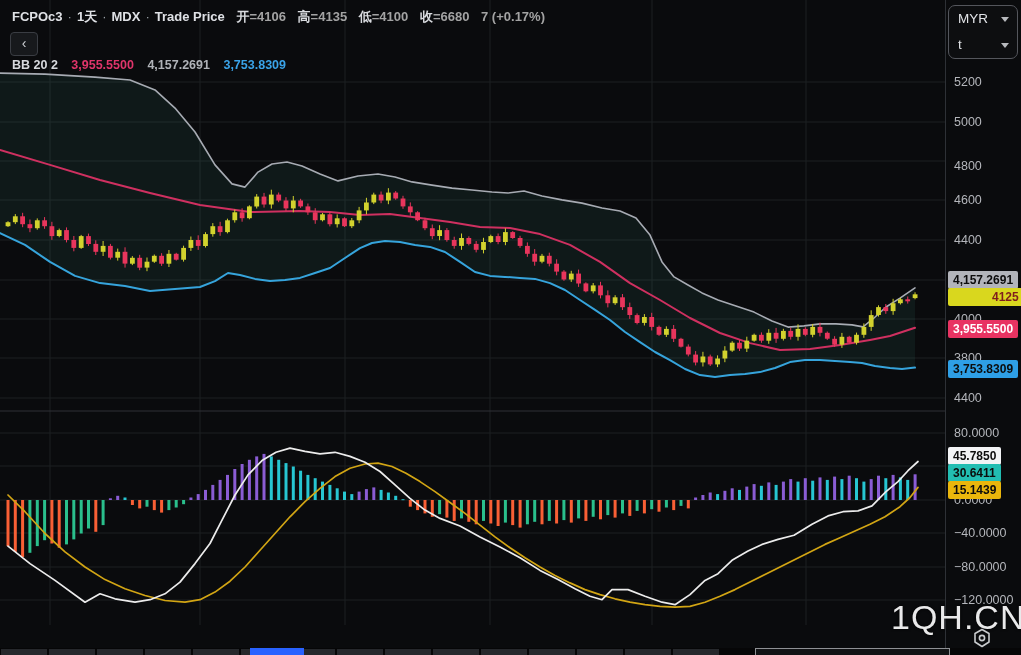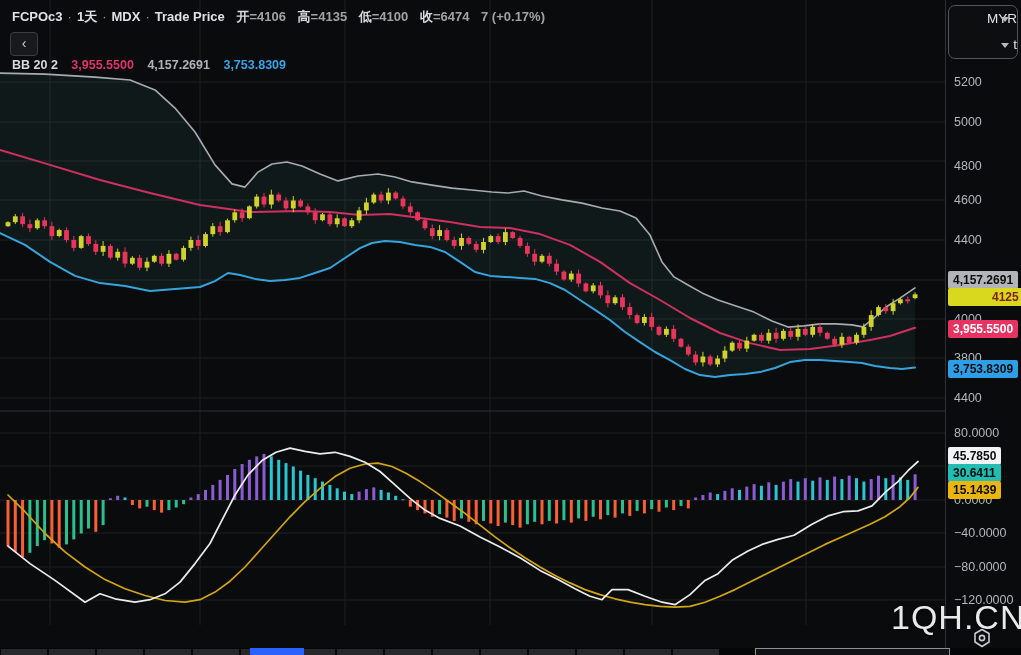--- a/index.html
+++ b/index.html
@@ -24,21 +24,21 @@
   
   #right-axis{position:absolute;left:945px;top:0;width:76px;height:655px;border-left:1px solid #2e3136;
               background:transparent;z-index:20;}
   .axlbl{position:absolute;left:8px;transform:translateY(-50%);font-size:12.5px;color:#b4b6bb;white-space:nowrap;}
   .badge{position:absolute;left:2px;transform:translateY(-50%);font-size:12px;font-weight:700;
          padding:2px 5px;border-radius:2px;white-space:nowrap;}
   
   #unit-box{position:absolute;left:948px;top:5px;width:68px;height:52px;border:1px solid #54565c;
             border-radius:7px;background:#0d0e10;z-index:40;}
   .unit-row{position:relative;height:26px;line-height:26px;padding-left:9px;font-size:13.5px;
-            color:#e2e4e8;cursor:pointer;text-align:right;}
+            color:#e2e4e8;cursor:pointer;}
   .chev{position:absolute;right:8px;top:11px;width:0;height:0;border-left:4px solid transparent;
         border-right:4px solid transparent;border-top:5px solid #b7b9bd;}
   
   #time-axis{position:absolute;left:0;top:625px;width:1021px;height:23px;border-top:1px solid #2e3136;
              background:#0a0b0d;z-index:25;}
   .tlbl{position:absolute;top:4px;transform:translateX(-50%);font-size:14px;color:#cfd0d4;}
   
   #bottom-strip{position:absolute;left:0;top:648px;width:1021px;height:7px;background:#060607;z-index:26;}
   .bcell{position:absolute;top:1px;height:7px;background:#26282c;}
   #bcell-blue{position:absolute;top:0;height:7px;z-index:2;}
@@ -457,21 +457,21 @@
       <rect x="913.6" y="474.3" width="3" height="25.7" fill="#8a5cd4"></rect>
       <polyline points="8,495.0 25,511.7 45,533.5 65,551.9 85,567.0 105,579.6 125,588.8 145,595.5 165,600.5 185,602.2 200,599.7 215,592.1 230,581.2 245,567.0 260,550.3 275,533.5 290,516.8 305,501.7 320,488.3 335,476.6 350,468.2 365,464.0 378,463.1 392,466.5 406,473.2 420,481.6 435,491.6 450,502.5 465,513.4 480,525.1 495,536.9 510,547.7 525,557.8 540,567.0 555,575.4 570,582.9 585,589.6 600,594.6 615,598.8 630,602.2 645,604.7 660,606.4 675,607.2 690,606.4 705,602.2 720,596.3 735,589.6 750,582.1 765,574.5 780,567.0 795,559.5 810,551.9 825,544.4 840,537.7 855,531.0 870,524.3 885,516.8 900,506.7 910,497.5 918,487.4" fill="none" stroke="#d2a514" stroke-width="1.7" stroke-linejoin="round" stroke-linecap="round"></polyline>
       <polyline points="8,546.1 30,563.6 55,580.4 85,602.2 100,593.8 115,598.8 135,602.2 150,599.7 165,593.8 180,582.1 195,563.6 210,543.5 222,520.1 235,495.0 248,474.9 262,460.6 276,452.3 290,448.1 305,451.4 320,453.9 335,452.3 350,456.4 365,462.3 380,471.5 395,484.9 410,498.3 425,510.1 440,518.4 460,526.0 480,536.9 500,546.9 520,557.8 540,570.4 558,579.6 575,588.8 590,596.3 602,599.7 612,589.6 628,589.6 645,596.3 662,602.2 675,604.7 690,594.6 705,580.4 718,573.7 732,560.3 748,551.1 762,544.4 778,539.4 794,535.2 812,524.3 828,515.9 843,511.7 858,510.9 872,505.9 886,491.6 898,481.6 908,470.7 918,461.5" fill="none" stroke="#ececec" stroke-width="1.7" stroke-linejoin="round" stroke-linecap="round"></polyline>
     </svg>
 
   <div id="symbol-row">
     <span>FCPOc3</span><span class="sep">·</span><span>1天</span><span class="sep">·</span><span>MDX</span><span class="sep">·</span><span>Trade Price</span>
     <span class="lbl">开</span><span class="yell" style="margin-left:0">=4106</span>
     <span class="lbl">高</span><span class="yell" style="margin-left:0">=4135</span>
     <span class="lbl">低</span><span class="yell" style="margin-left:0">=4100</span>
-    <span class="lbl">收</span><span class="yell" style="margin-left:0">=6474</span>
+    <span class="lbl">收</span><span class="yell" style="margin-left:0">=6680</span>
     <span class="yell">7 (+0.17%)</span>
   </div>
 
   <div id="back-btn">
     <span>‹</span>
   </div>
 
   <div id="bb-row">
     <span>BB 20 2</span>
     <span class="v" style="color:#e0356b">3,955.5500</span>

